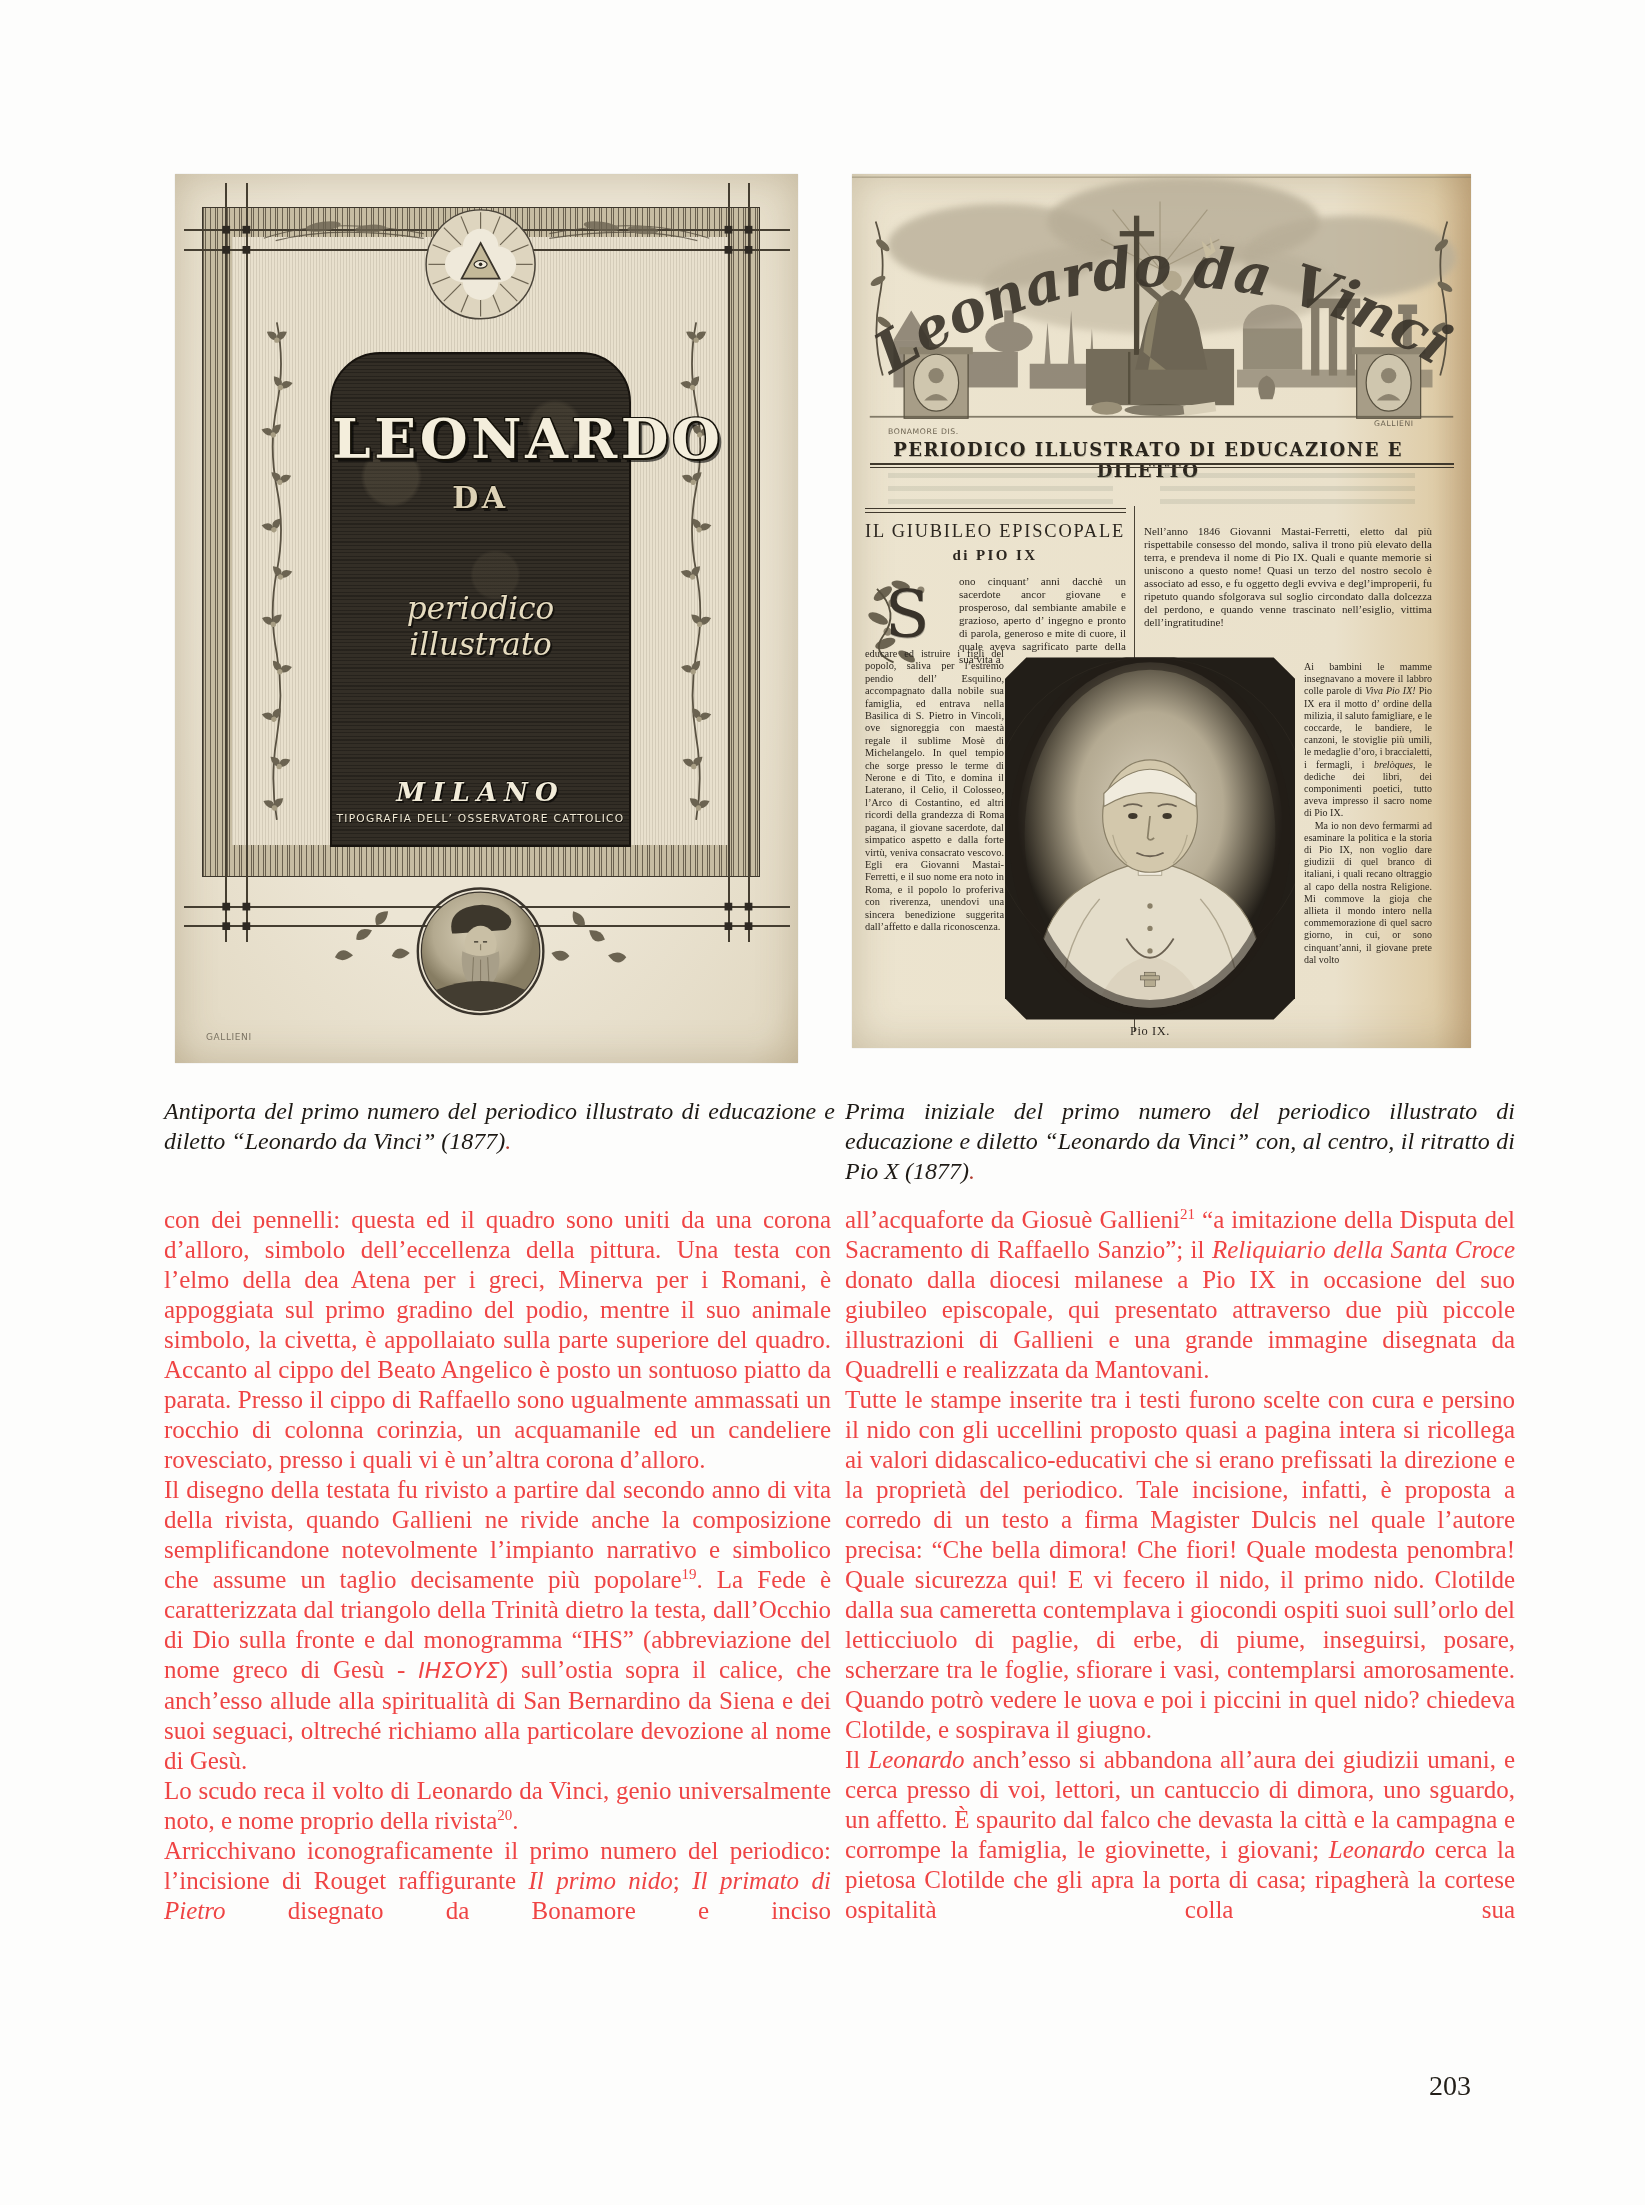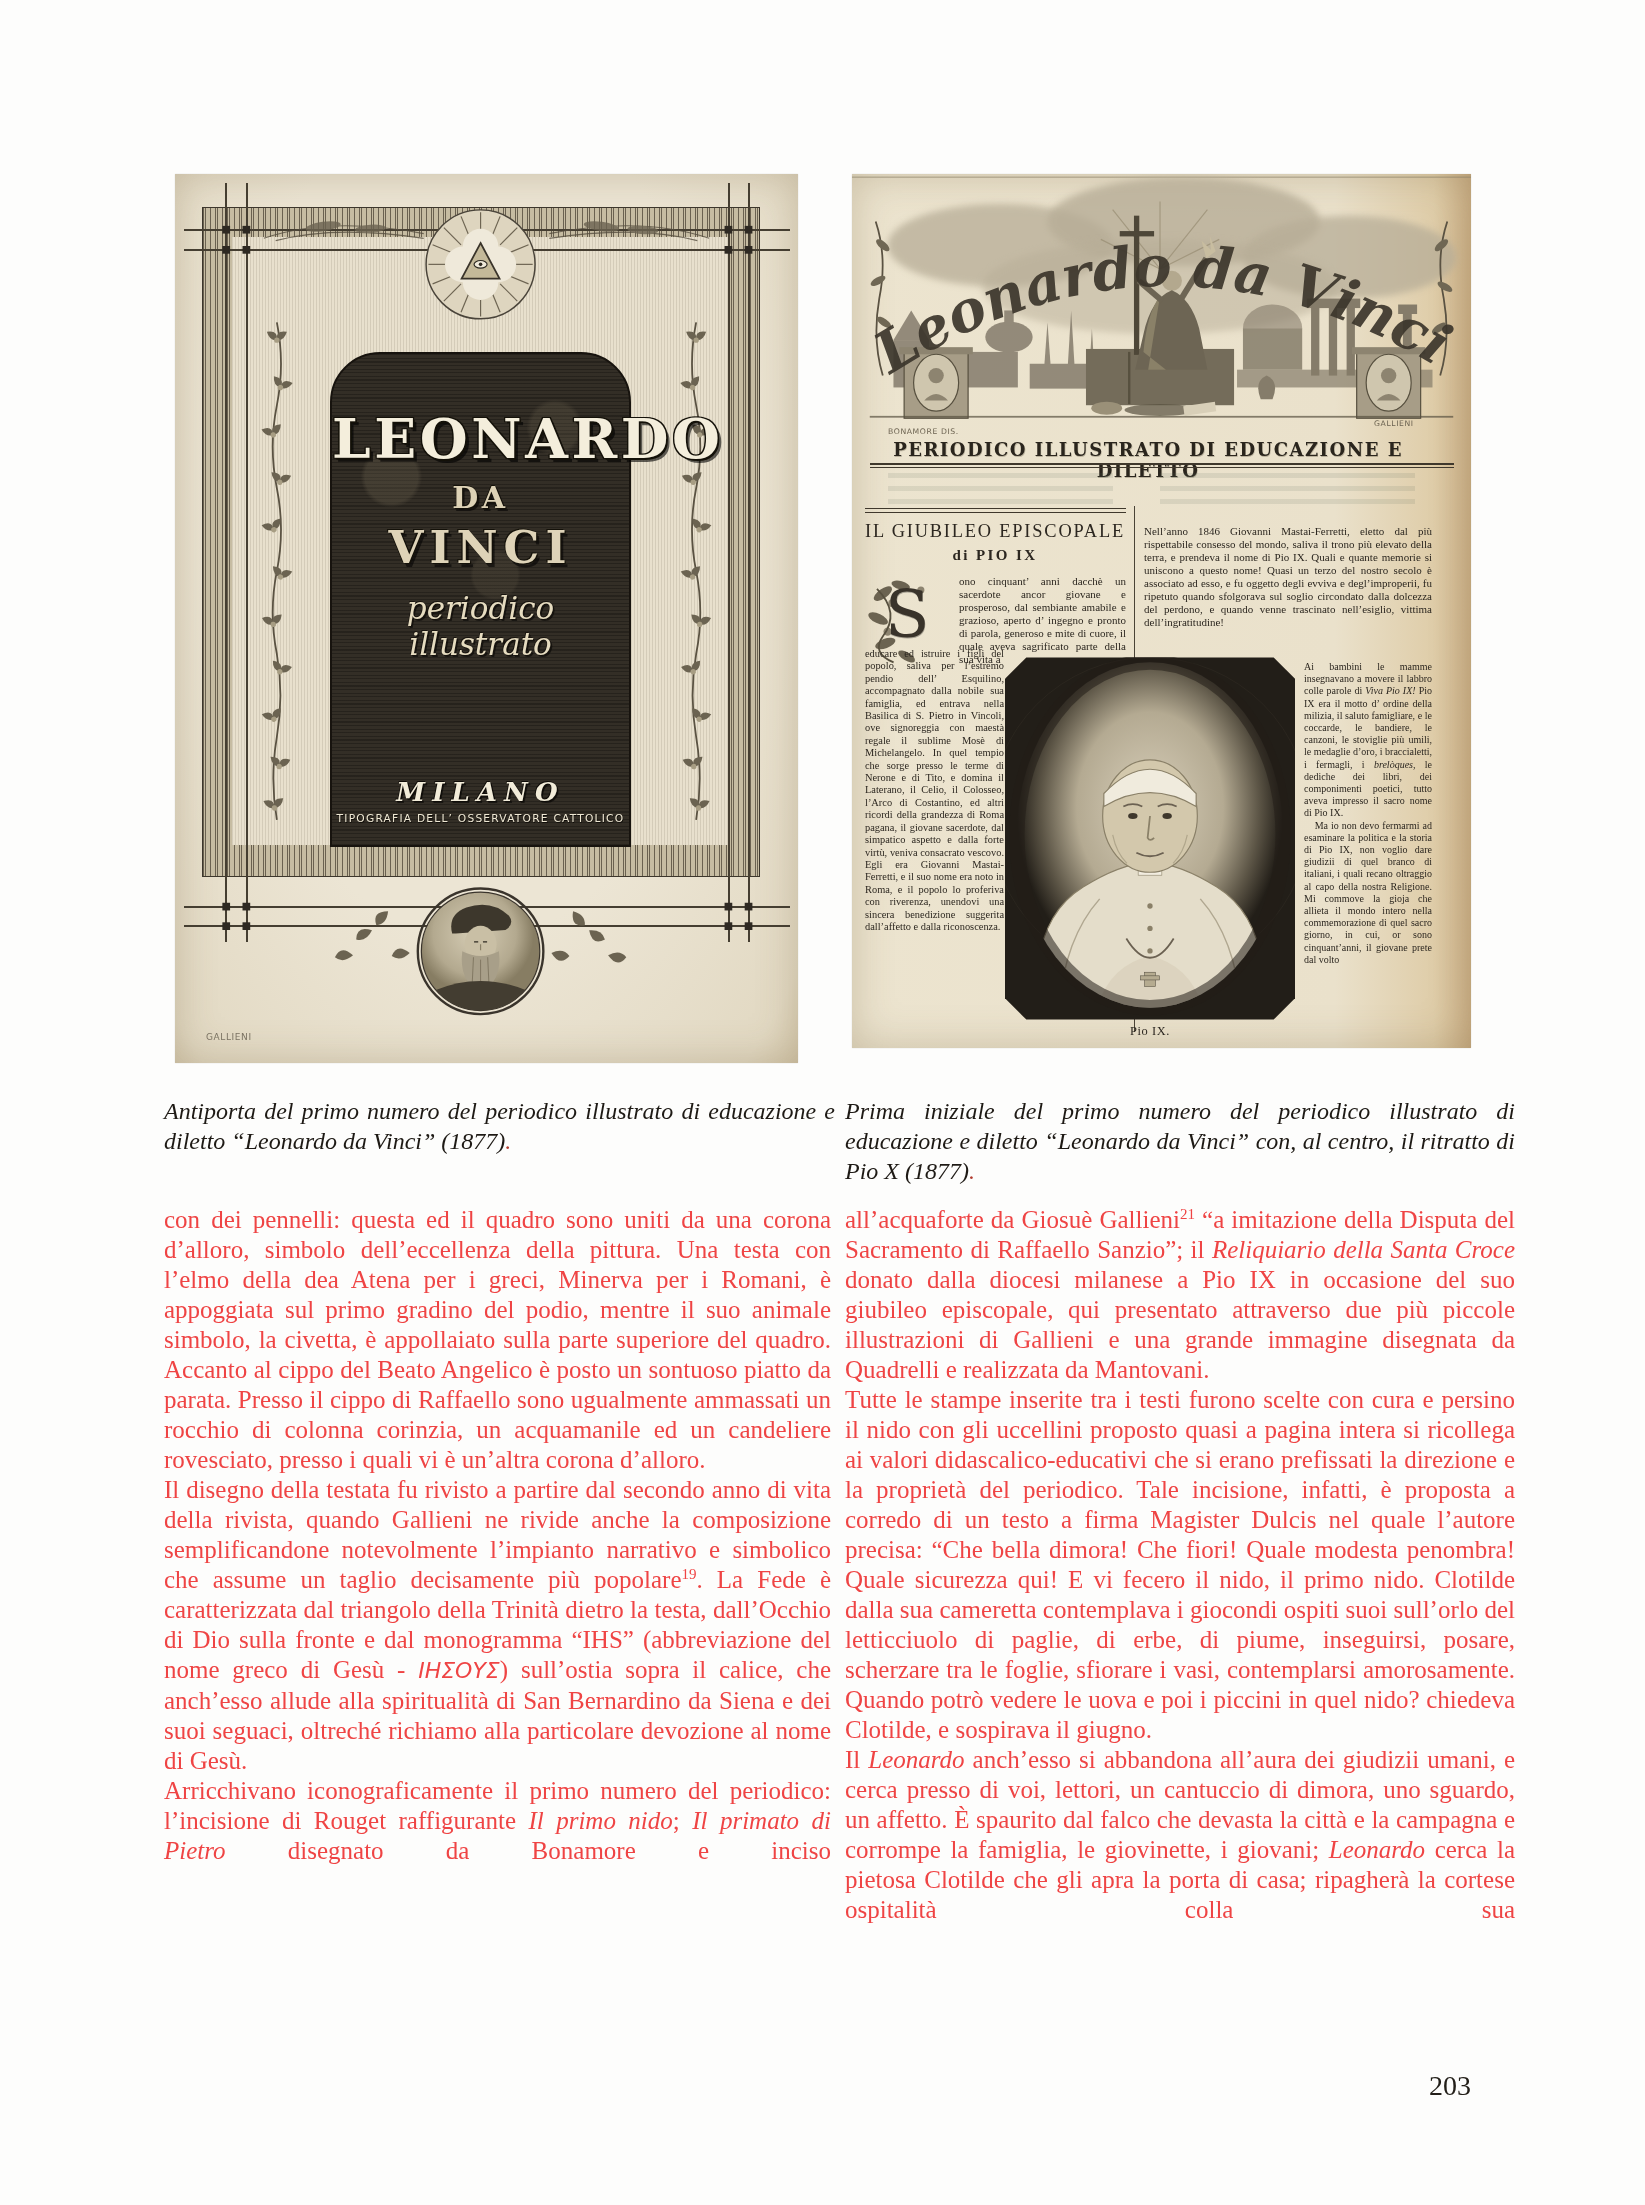--- a/index.html
+++ b/index.html
@@ -261,21 +261,20 @@
         <use href="#leaf" transform="translate(176,-44) rotate(230) scale(1.4)"></use>
         <use href="#leaf" transform="translate(150,8) rotate(190) scale(1.4)"></use>
         <use href="#leaf" transform="translate(246,10) rotate(186) scale(1.4)"></use>
       </g>
     </g>
   </svg>
 
   <div class="lp-panel">
     <div class="lp-title1">LEONARDO</div>
     <div class="lp-title2">DA</div>
-    <div class="lp-title3">VINCI</div>
     <div class="lp-subtitle">periodico illustrato</div>
     <div class="lp-milano">MILANO</div>
     <div class="lp-imprint">TIPOGRAFIA DELL’ OSSERVATORE CATTOLICO</div>
   </div>
   <div class="lp-sig">GALLIENI</div>
 </div>
 
 <div class="plate" id="plate-right">
   <svg width="619" height="264" viewBox="0 0 1045 445">
     <defs>
@@ -457,20 +456,21 @@
   </div>
   <div class="rp-portrait-caption">Pio IX.</div>
 </div>
 
 <div class="caption" id="caption-left"><span>Antiporta del primo numero del periodico illustrato di educazione e diletto “Leonardo da Vinci” (1877)</span><span class="r-red">.</span></div>
 <div class="caption" id="caption-right"><span>Prima iniziale del primo numero del periodico illustrato di educazione e diletto “Leonardo da Vinci” con, al centro, il ritratto di Pio X (1877)</span><span class="r-red">.</span></div>
 
 <div class="col" id="col-left">
   <p><span>con dei pennelli: questa ed il quadro sono uniti da una corona d’alloro, simbolo dell’eccellenza della pittura. Una testa con l’elmo della dea Atena per i greci, Minerva per i Romani, è appoggiata sul primo gradino del podio, mentre il suo animale simbolo, la civetta, è appollaiato sulla parte superiore del quadro. Accanto al cippo del Beato Angelico è posto un sontuoso piatto da parata. Presso il cippo di Raffaello sono ugualmente ammassati un rocchio di colonna corinzia, un acquamanile ed un candeliere rovesciato, presso i quali vi è un’altra corona d’alloro.</span></p>
   <p><span>Il disegno della testata fu rivisto a partire dal secondo anno di vita della rivista, quando Gallieni ne rivide anche la composizione semplificandone notevolmente l’impianto narrativo e simbolico che assume un taglio decisamente più popolare</span><span class="r-sup">19</span><span>. La Fede è caratterizzata dal triangolo della Trinità dietro la testa, dall’Occhio di Dio sulla fronte e dal monogramma “IHS” (abbreviazione del nome greco di Gesù - </span><span class="r-greek">ΙΗΣΟΥΣ</span><span>) sull’ostia sopra il calice, che anch’esso allude alla spiritualità di San Bernardino da Siena e dei suoi seguaci, oltreché richiamo alla particolare devozione al nome di Gesù.</span></p>
+  <p><span>Lo scudo reca il volto di Leonardo da Vinci, genio universalmente noto, e nome proprio della rivista</span><span class="r-sup">20</span><span>.</span></p>
   <p class="cont"><span>Arricchivano iconograficamente il primo numero del periodico: l’incisione di Rouget raffigurante </span><span class="r-i">Il primo nido</span><span>; </span><span class="r-i">Il primato di Pietro</span><span> disegnato da Bonamore e inciso</span></p>
 </div>
 <div class="col" id="col-right">
   <p><span>all’acquaforte da Giosuè Gallieni</span><span class="r-sup">21</span><span> “a imitazione della Disputa del Sacramento di Raffaello Sanzio”; il </span><span class="r-i">Reliquiario della Santa Croce</span><span> donato dalla diocesi milanese a Pio IX in occasione del suo giubileo episcopale, qui presentato attraverso due più piccole illustrazioni di Gallieni e una grande immagine disegnata da Quadrelli e realizzata da Mantovani.</span></p>
   <p><span>Tutte le stampe inserite tra i testi furono scelte con cura e persino il nido con gli uccellini proposto quasi a pagina intera si ricollega ai valori didascalico-educativi che si erano prefissati la direzione e la proprietà del periodico. Tale incisione, infatti, è proposta a corredo di un testo a firma Magister Dulcis nel quale l’autore precisa: “Che bella dimora! Che fiori! Quale modesta penombra! Quale sicurezza qui! E vi fecero il nido, il primo nido. Clotilde dalla sua cameretta contemplava i giocondi ospiti suoi sull’orlo del letticciuolo di paglie, di erbe, di piume, inseguirsi, posare, scherzare tra le foglie, sfiorare i vasi, contemplarsi amorosamente. Quando potrò vedere le uova e poi i piccini in quel nido? chiedeva Clotilde, e sospirava il giugno.</span></p>
   <p class="cont"><span>Il </span><span class="r-i">Leonardo</span><span> anch’esso si abbandona all’aura dei giudizii umani, e cerca presso di voi, lettori, un cantuccio di dimora, uno sguardo, un affetto. È spaurito dal falco che devasta la città e la campagna e corrompe la famiglia, le giovinette, i giovani; </span><span class="r-i">Leonardo</span><span> cerca la pietosa Clotilde che gli apra la porta di casa; ripagherà la cortese ospitalità colla sua</span></p>
 </div>
 
 <div id="folio">203</div>
 

